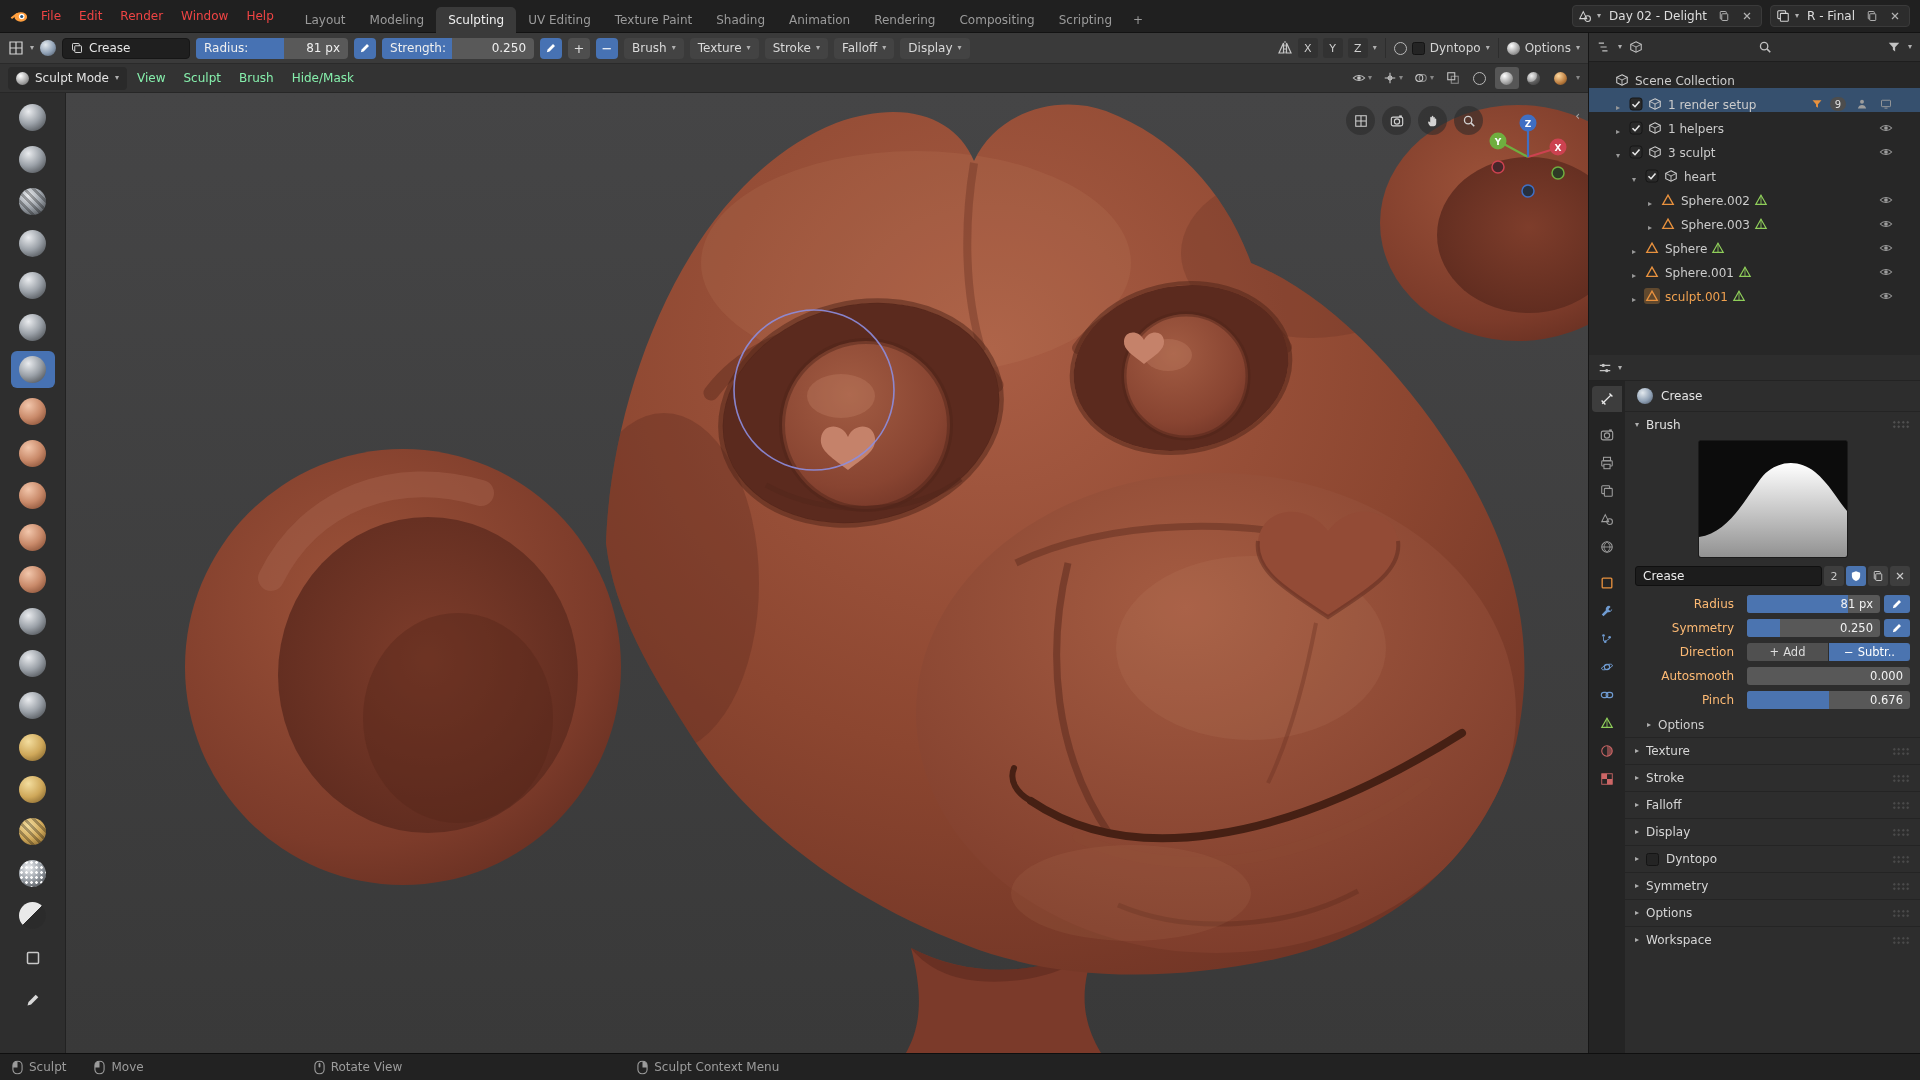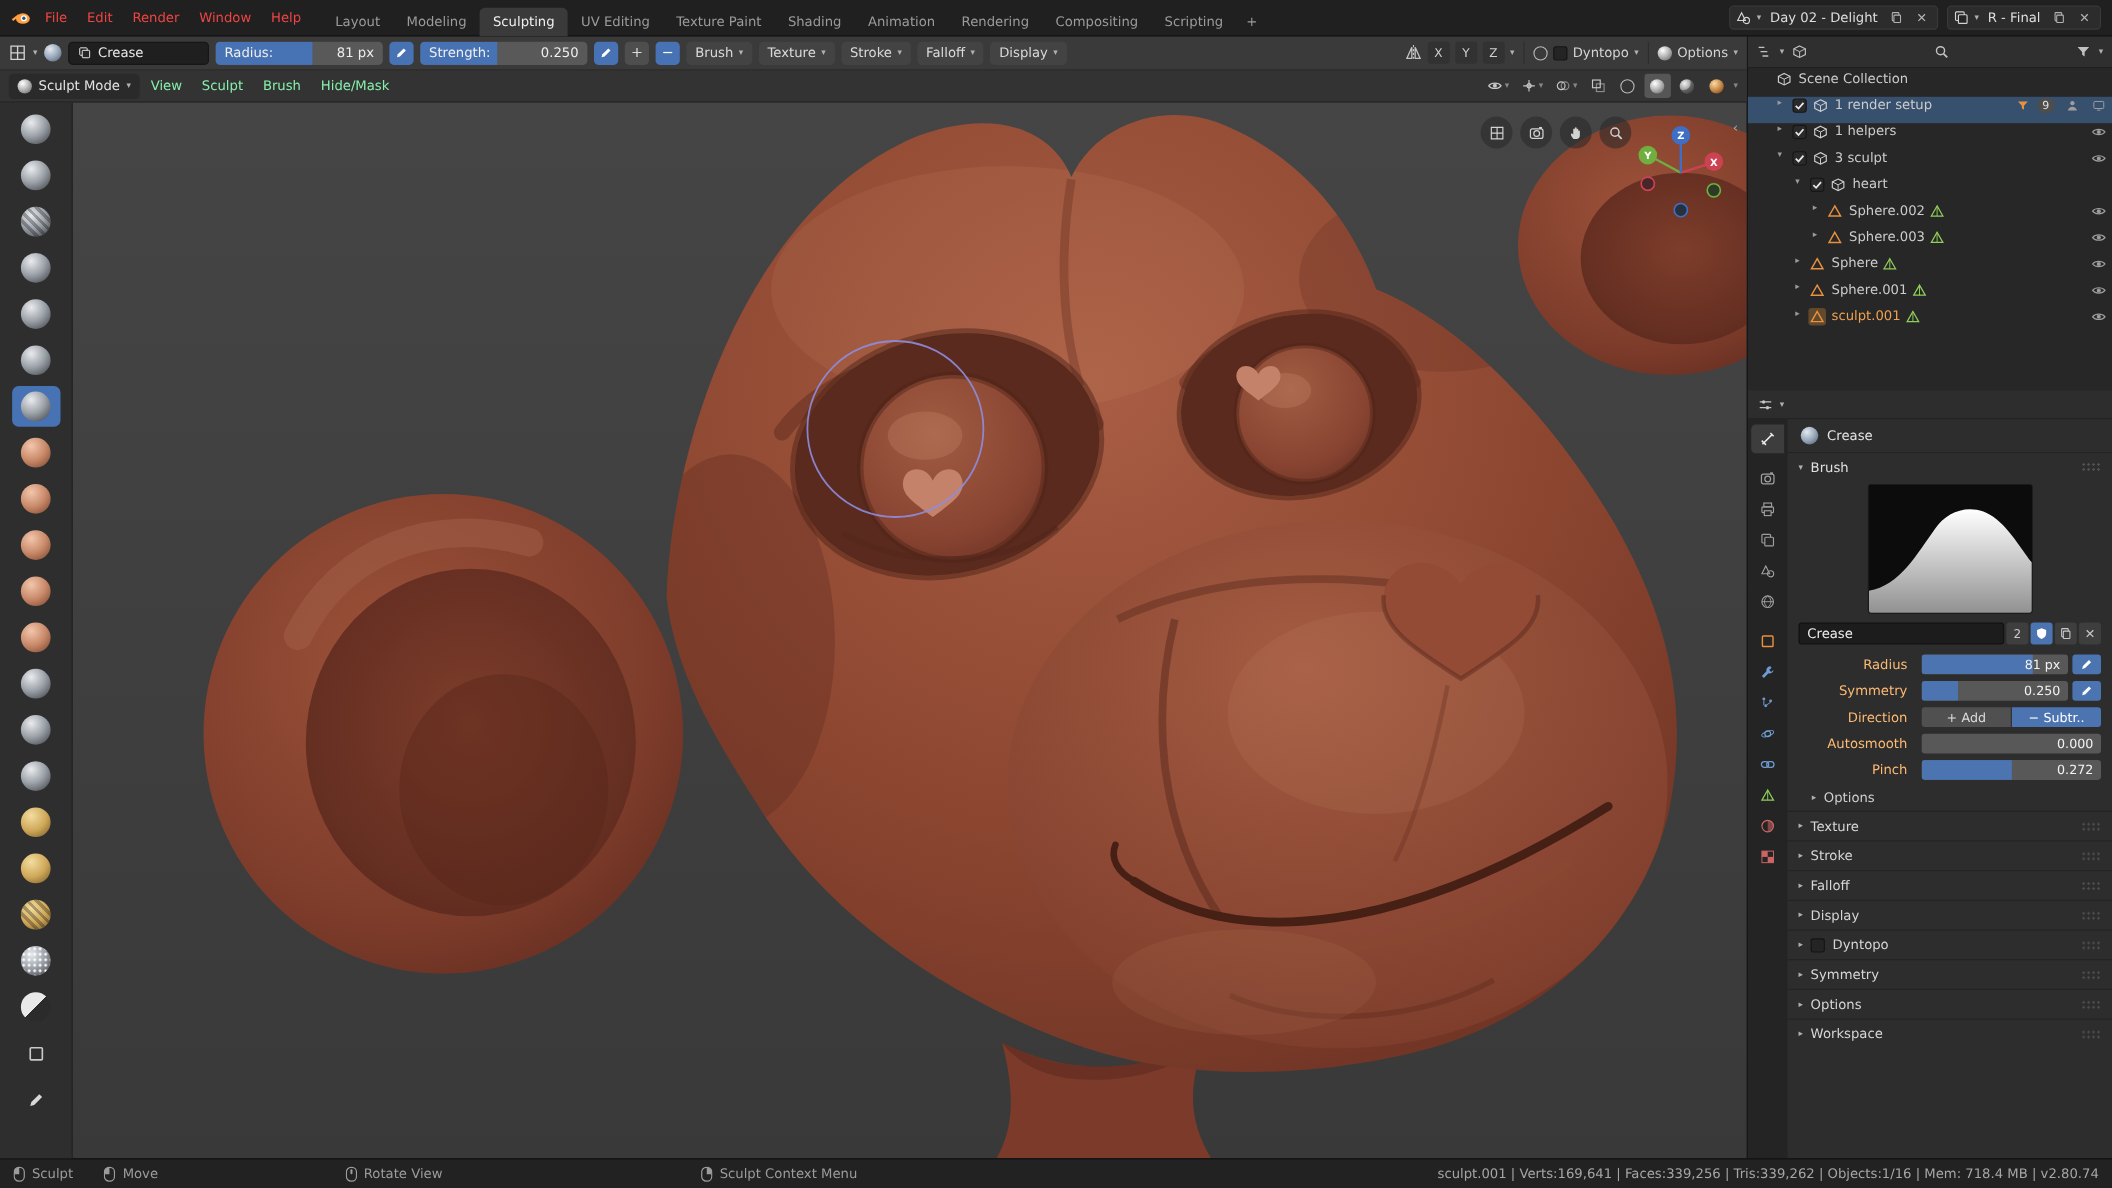--- a/index.html
+++ b/index.html
@@ -93,21 +93,21 @@
 #gizmo text{font-size:9px;font-weight:bold;fill:#ffffff;text-anchor:middle}
 #vp-collapse{position:absolute;right:8px;top:16px;color:#a9a9a9;font-size:12px}
 
 
 #outliner{position:absolute;left:1588px;top:33px;width:332px;height:322px;background:#272727;
   border-left:1px solid #161616}
 #ol-head{height:29px;background:#2f2f2f;border-bottom:1px solid #1e1e1e;display:flex;
   align-items:center;gap:7px;padding:0 8px;color:#c2c2c2}
 #ol-head .sp{flex:1}
 #ol-body{padding-top:2px}
-.orow{height:24px;display:flex;align-items:flex-start;padding-right:4px;color:#cccccc}
+.orow{height:24px;display:flex;align-items:flex-end;padding-right:26px;color:#cccccc}
 .orow .car{width:14px;font-size:8px;color:#9a9a9a;text-align:center;flex:none}
 .orow .lbl{margin-left:5px;white-space:nowrap}
 .orow .sp{flex:1}
 .orow .oi{width:16px;height:16px;margin-left:3px}
 .orow.sel{background:#36506e}
 .orow.activeobj .lbl{color:#f0a14f}
 .oi{color:#cfcfcf}
 .oi.orange{color:#e8913e}
 .oi.green{color:#8fce5a}
 .oi.dim{color:#9d9d9d}
@@ -1147,21 +1147,21 @@
           <span class="plabel">Autosmooth</span>
           <span class="pslider">
             <span class="val">0.000</span>
           </span>
         </div>
 
         <div class="prow">
           <span class="plabel">Pinch</span>
           <span class="pslider">
             <span class="fill" style="width:50%"></span>
-            <span class="val">0.272</span>
+            <span class="val">0.676</span>
           </span>
         </div>
 
         <div class="subrow">
           <span class="caret">▸</span>
           <span>Options</span>
         </div>
 
         <div class="cpanel">
           <span class="caret">▸</span>
@@ -1226,16 +1226,15 @@
           <use href="#i-mouse-m"></use>
         </svg>
       <span>Rotate View</span>
     </span>
     <span class="hint" id="h4">
       <svg viewBox="0 0 12 16">
           <use href="#i-mouse-r"></use>
         </svg>
       <span>Sculpt Context Menu</span>
     </span>
-    <span id="st-info">sculpt.001 | Verts:169,641 | Faces:339,256 | Tris:339,262 | Objects:1/16 | Mem: 718.4 MB | v2.80.74</span>
   </footer>
 
 </div>
 
 </body></html>

